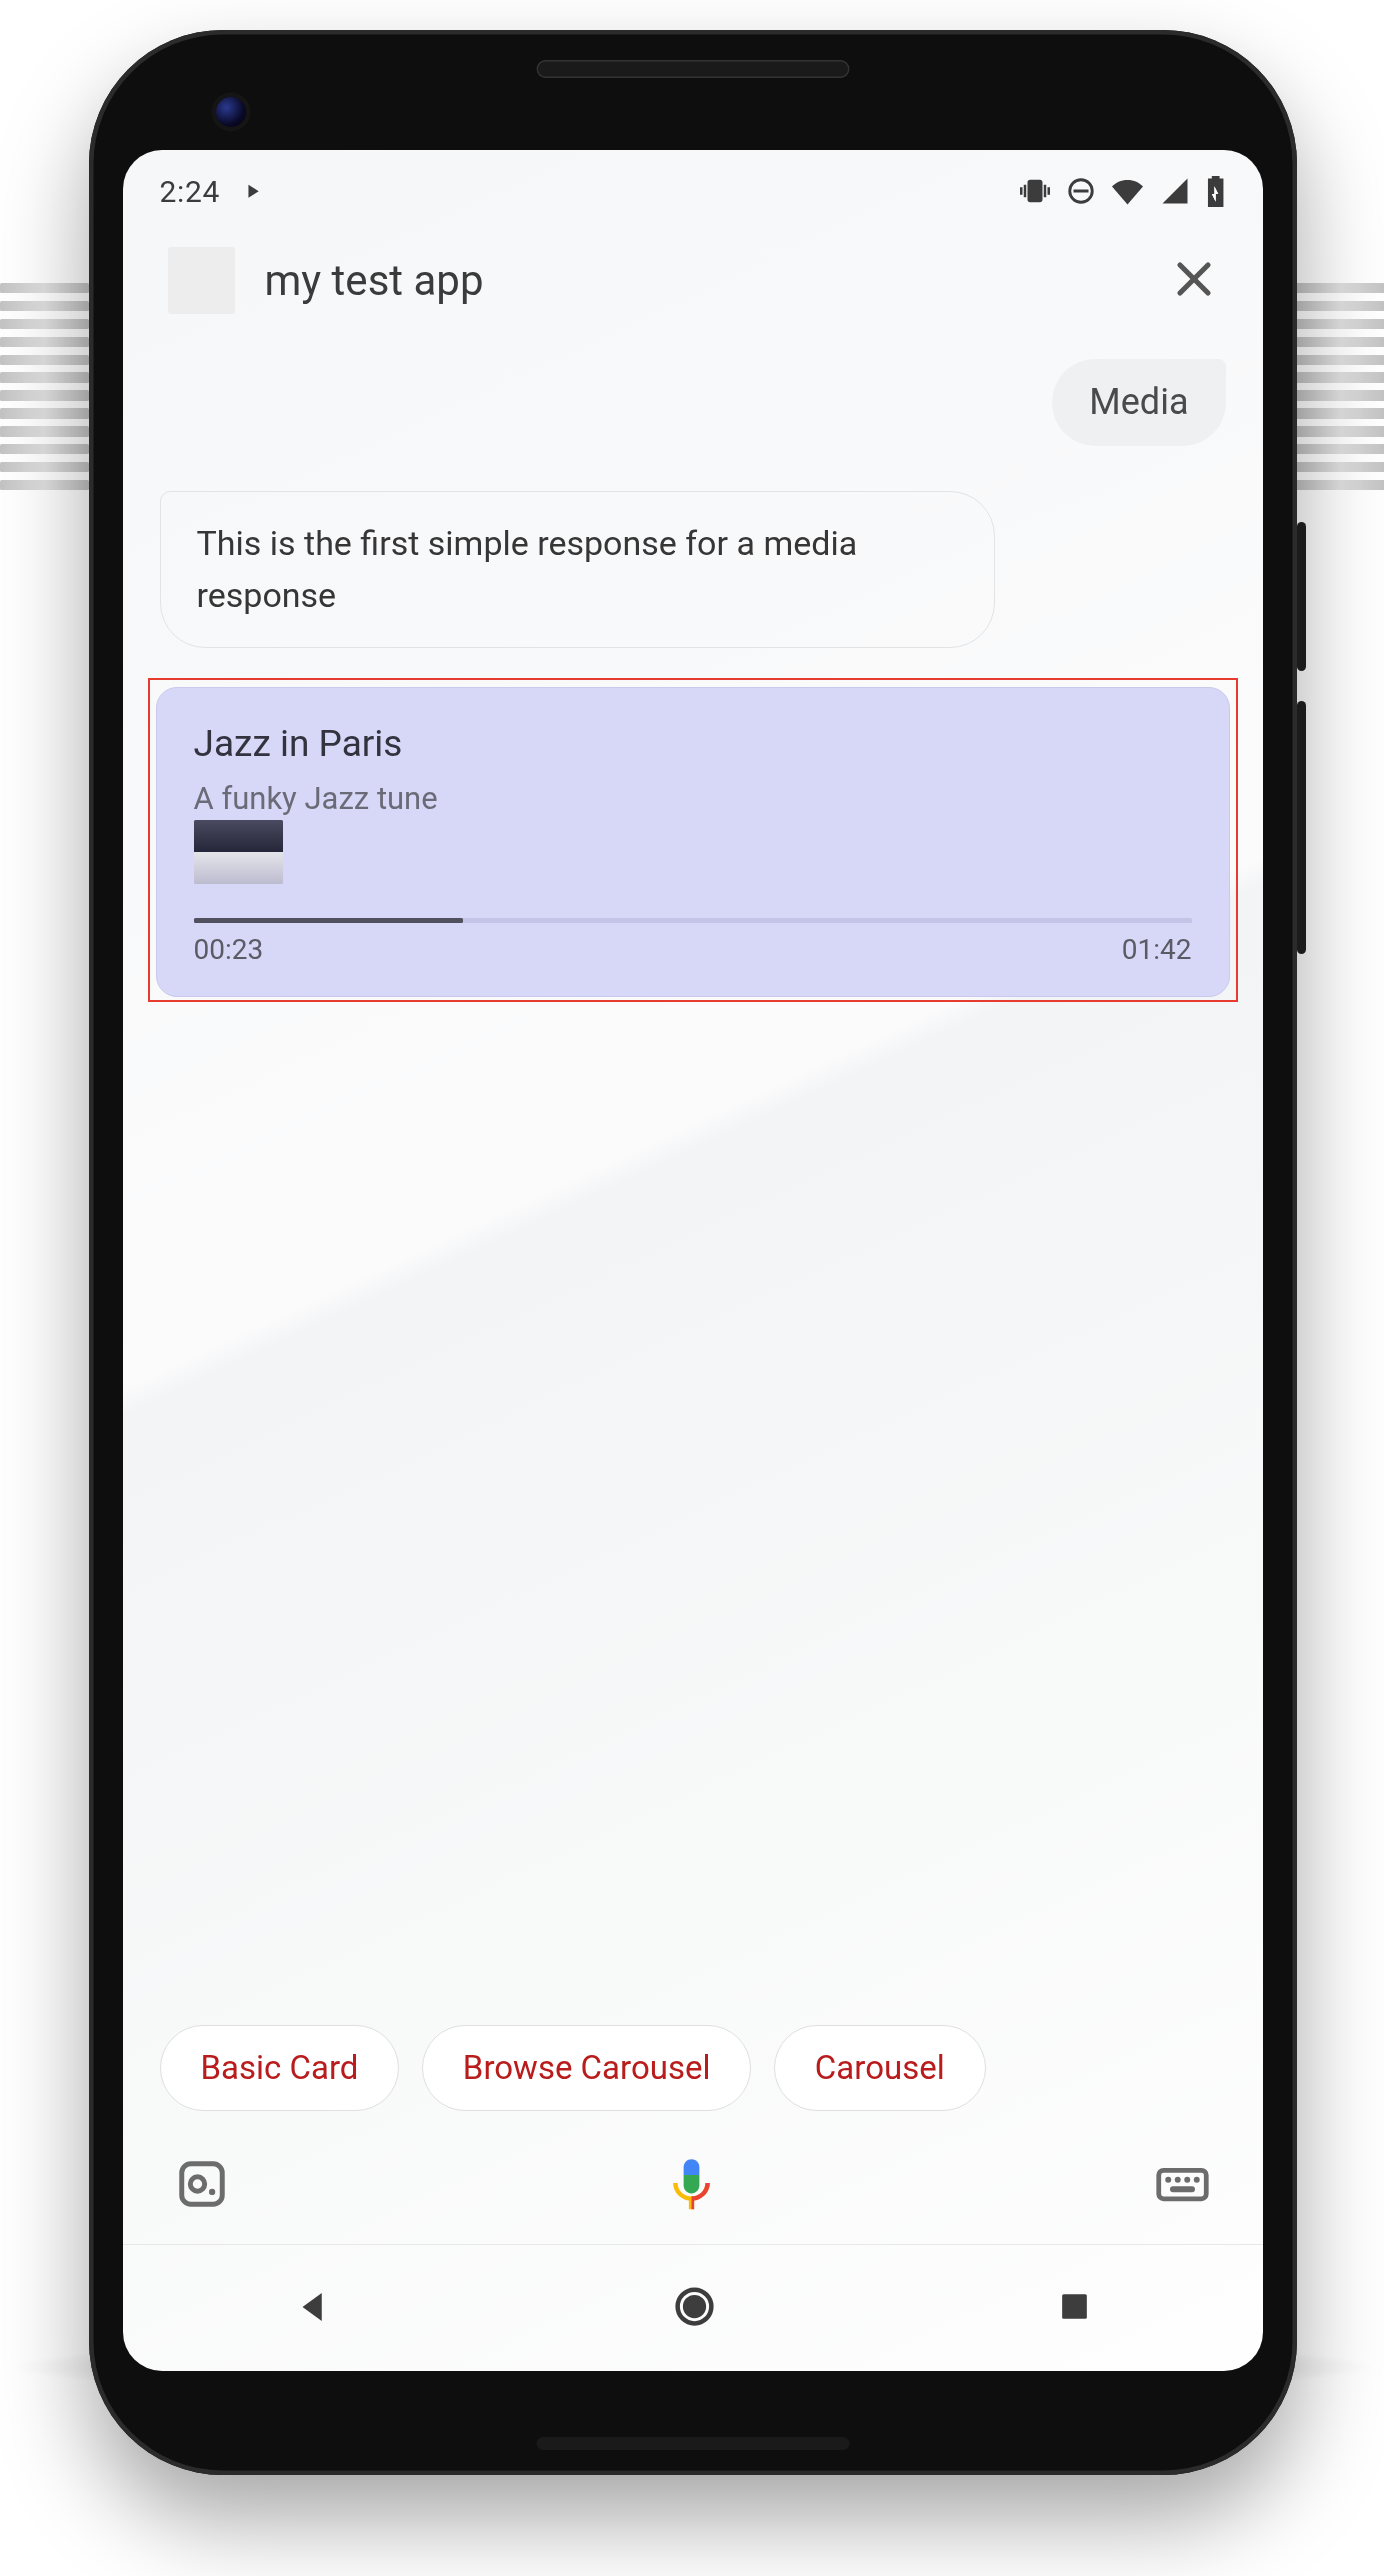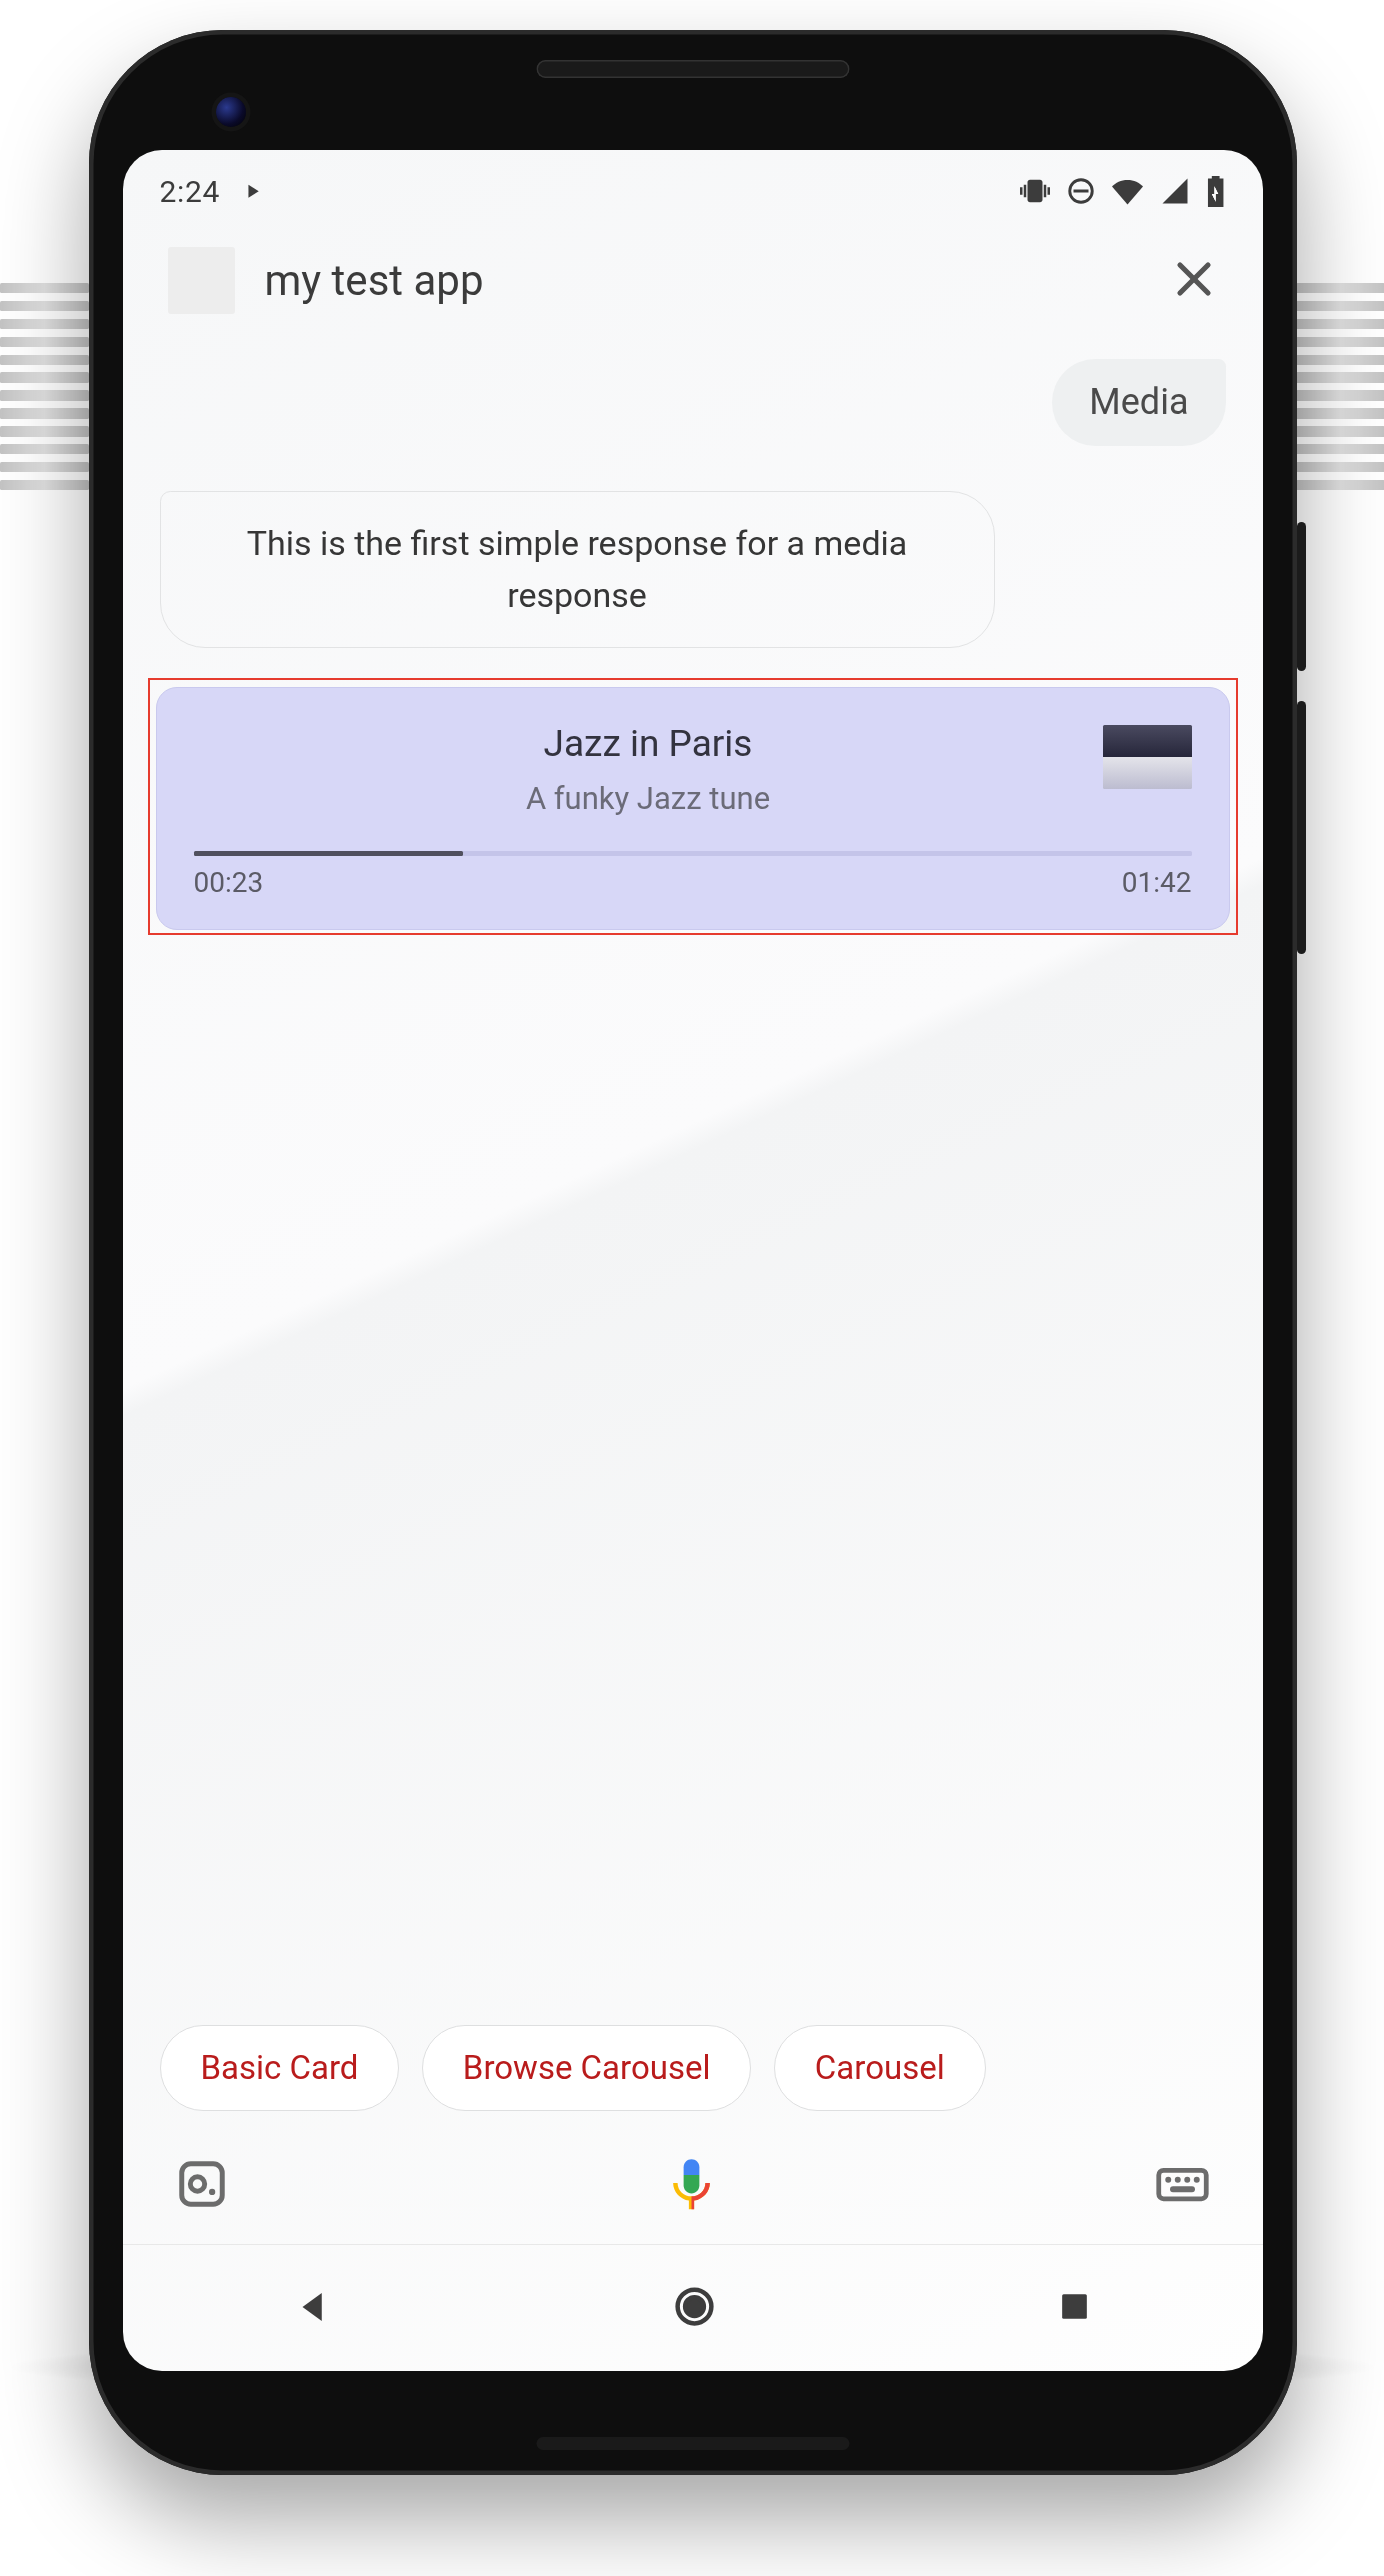--- a/index.html
+++ b/index.html
@@ -52,21 +52,20 @@
     position: absolute;
     left: 50%;
     top: 30px;
     transform: translateX(-50%);
     width: 1208px;
     height: 2445px;
     background: #0e0e0e;
     border-radius: 134px;
     box-shadow: 0 45px 89px rgba(0,0,0,0.35), inset 0 0 0 4.5px #2b2b2b;
     padding: 45px 34px 52px 34px;
-    text-align: center;
   }
   .earpiece {
     position: absolute;
     top: 30px; left: 50%;
     transform: translateX(-50%);
     width: 313px; height: 18px;
     background: #1a1a1a;
     border-radius: 9px;
     box-shadow: inset 0 0 0 1.5px #333;
   }
@@ -176,21 +175,21 @@
     padding: 7.5px 6px 3px 6px;
     margin: 0 -12px;
   }
   .media-card {
     background: #d7d7f7;
     border: 1.5px solid #c9c9ee;
     border-radius: 21px;
     padding: 34px 37px 30px 37px;
     color: #3a3a46;
   }
-  .media-head { display: flex; align-items: flex-start; }
+  .media-head { display: flex; align-items: flex-start; flex-direction: column; }
   .media-titles { flex: 1 1 auto; }
   .media-title { font-size: 37px; color: #33333f; margin-bottom: 15px; }
   .media-subtitle { font-size: 31px; color: #6b6b78; }
   .media-thumb {
     width: 89px; height: 64px;
     background: linear-gradient(180deg,#4a4a60 0%, #26263a 50%, #e4e4ea 50%, #bcbcd0 100%);
     border-radius: 1.5px;
     margin-top: 3px;
   }
   .progress {

